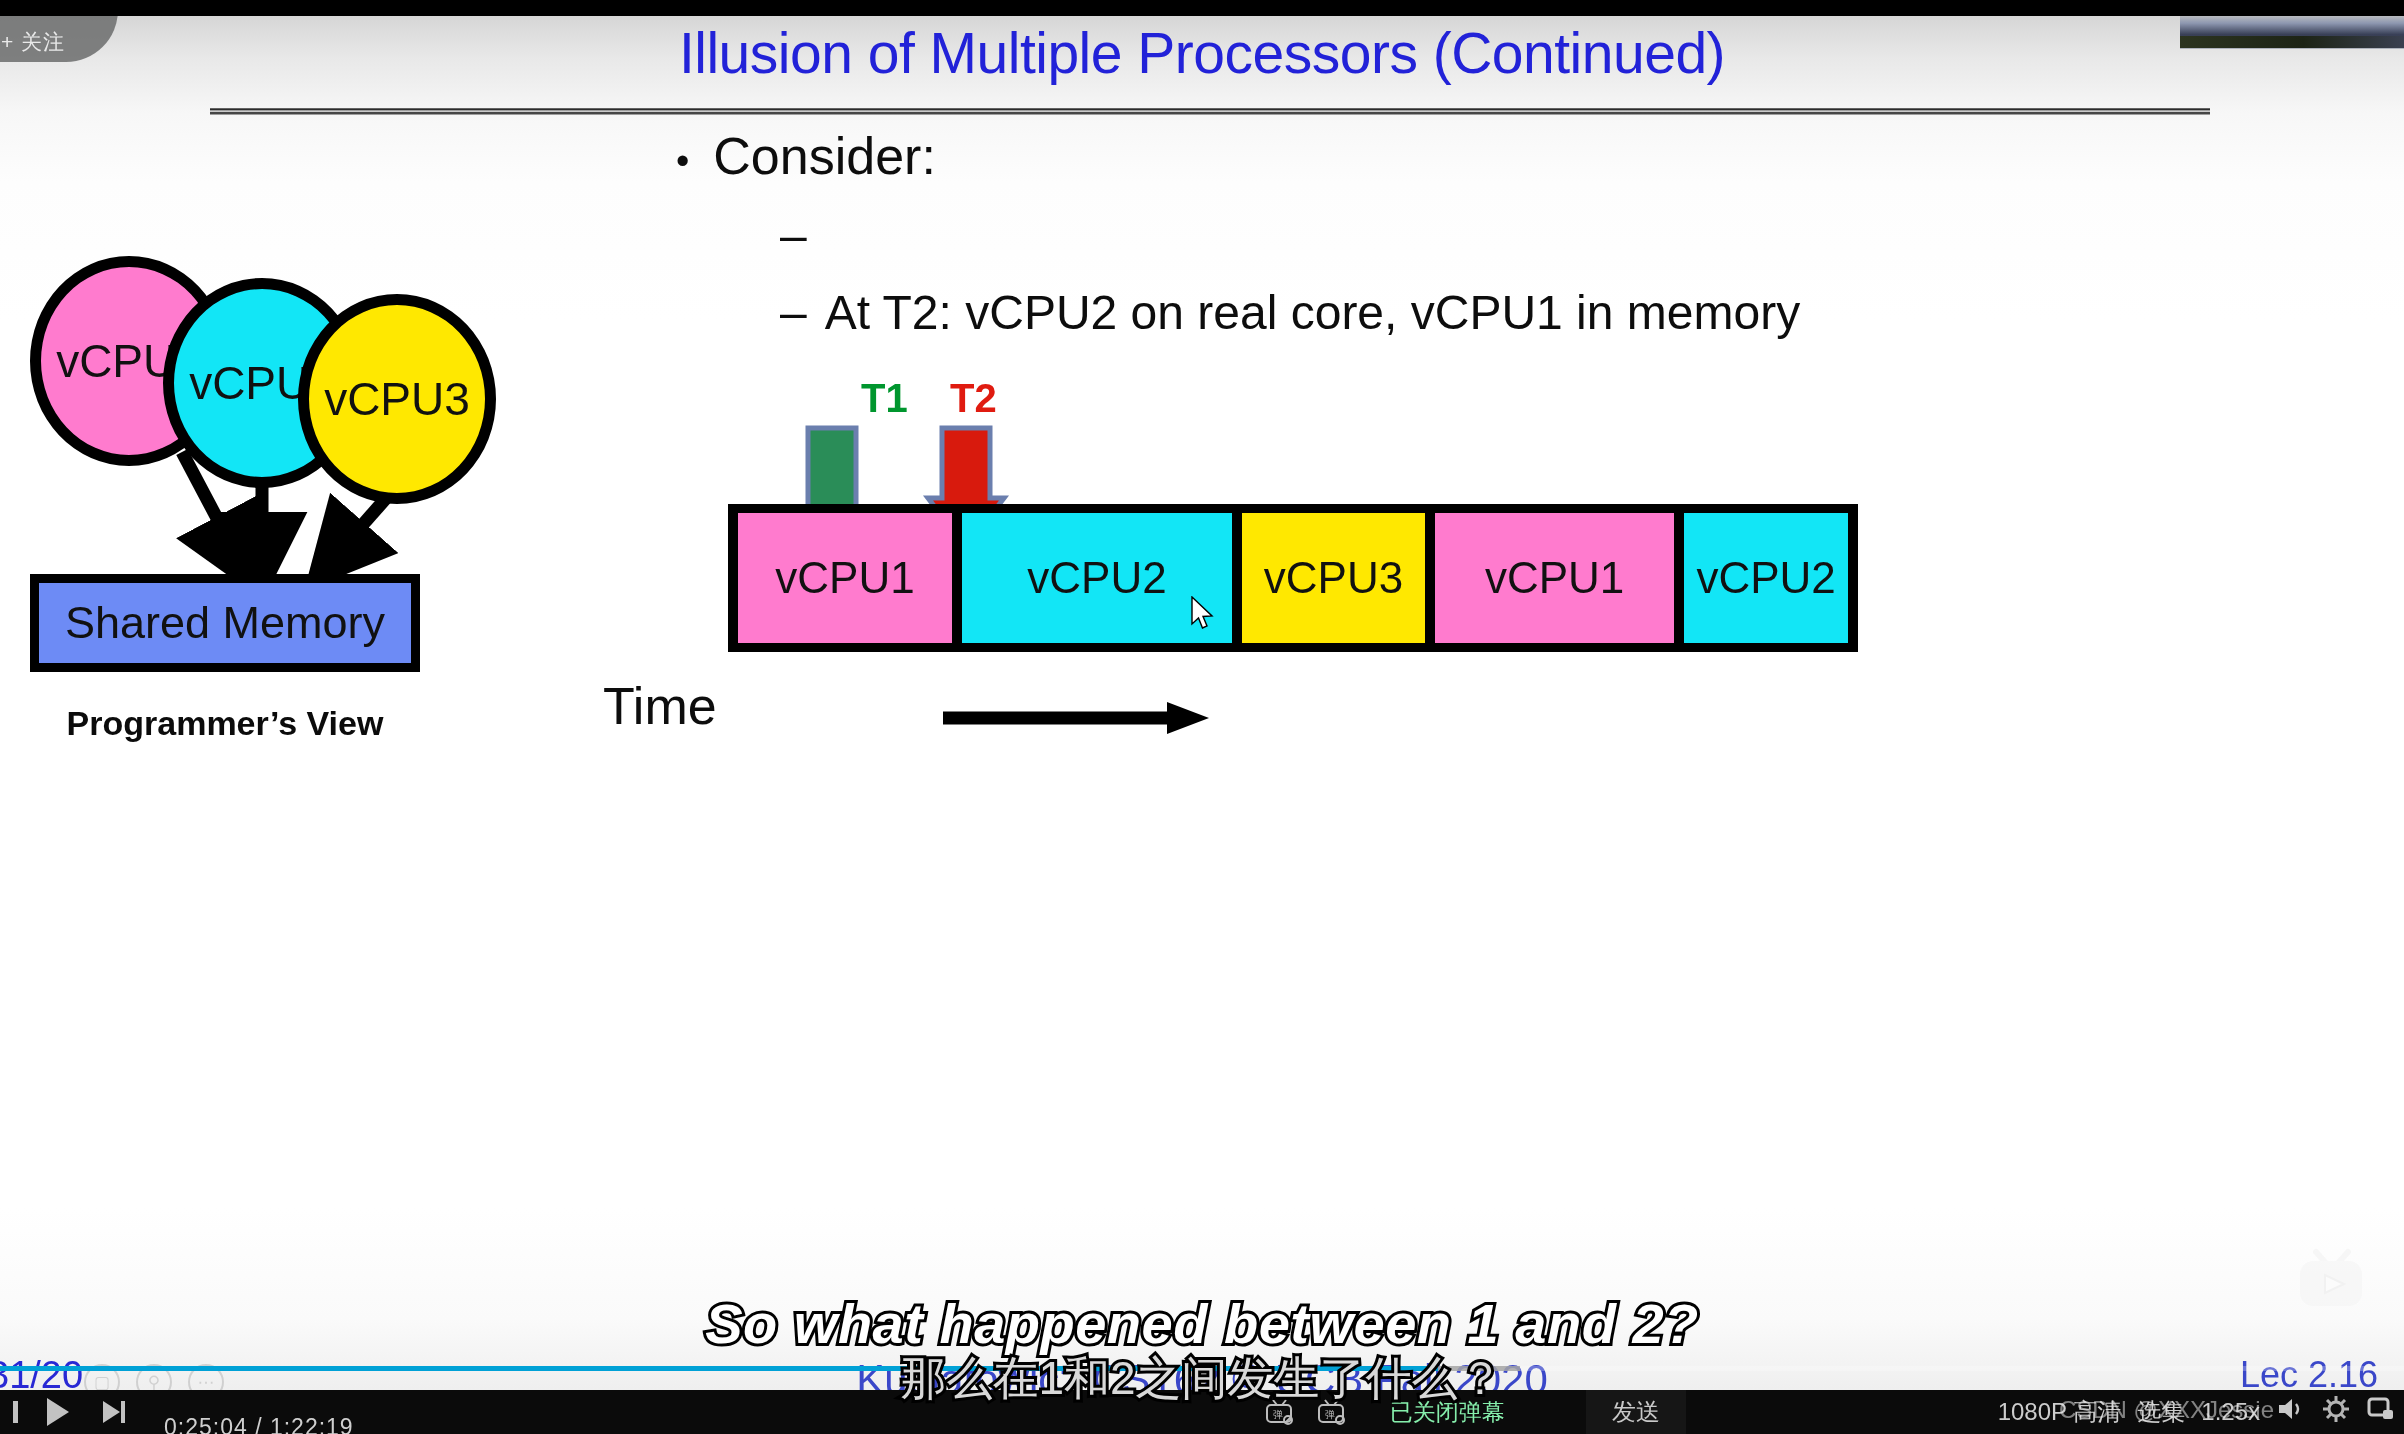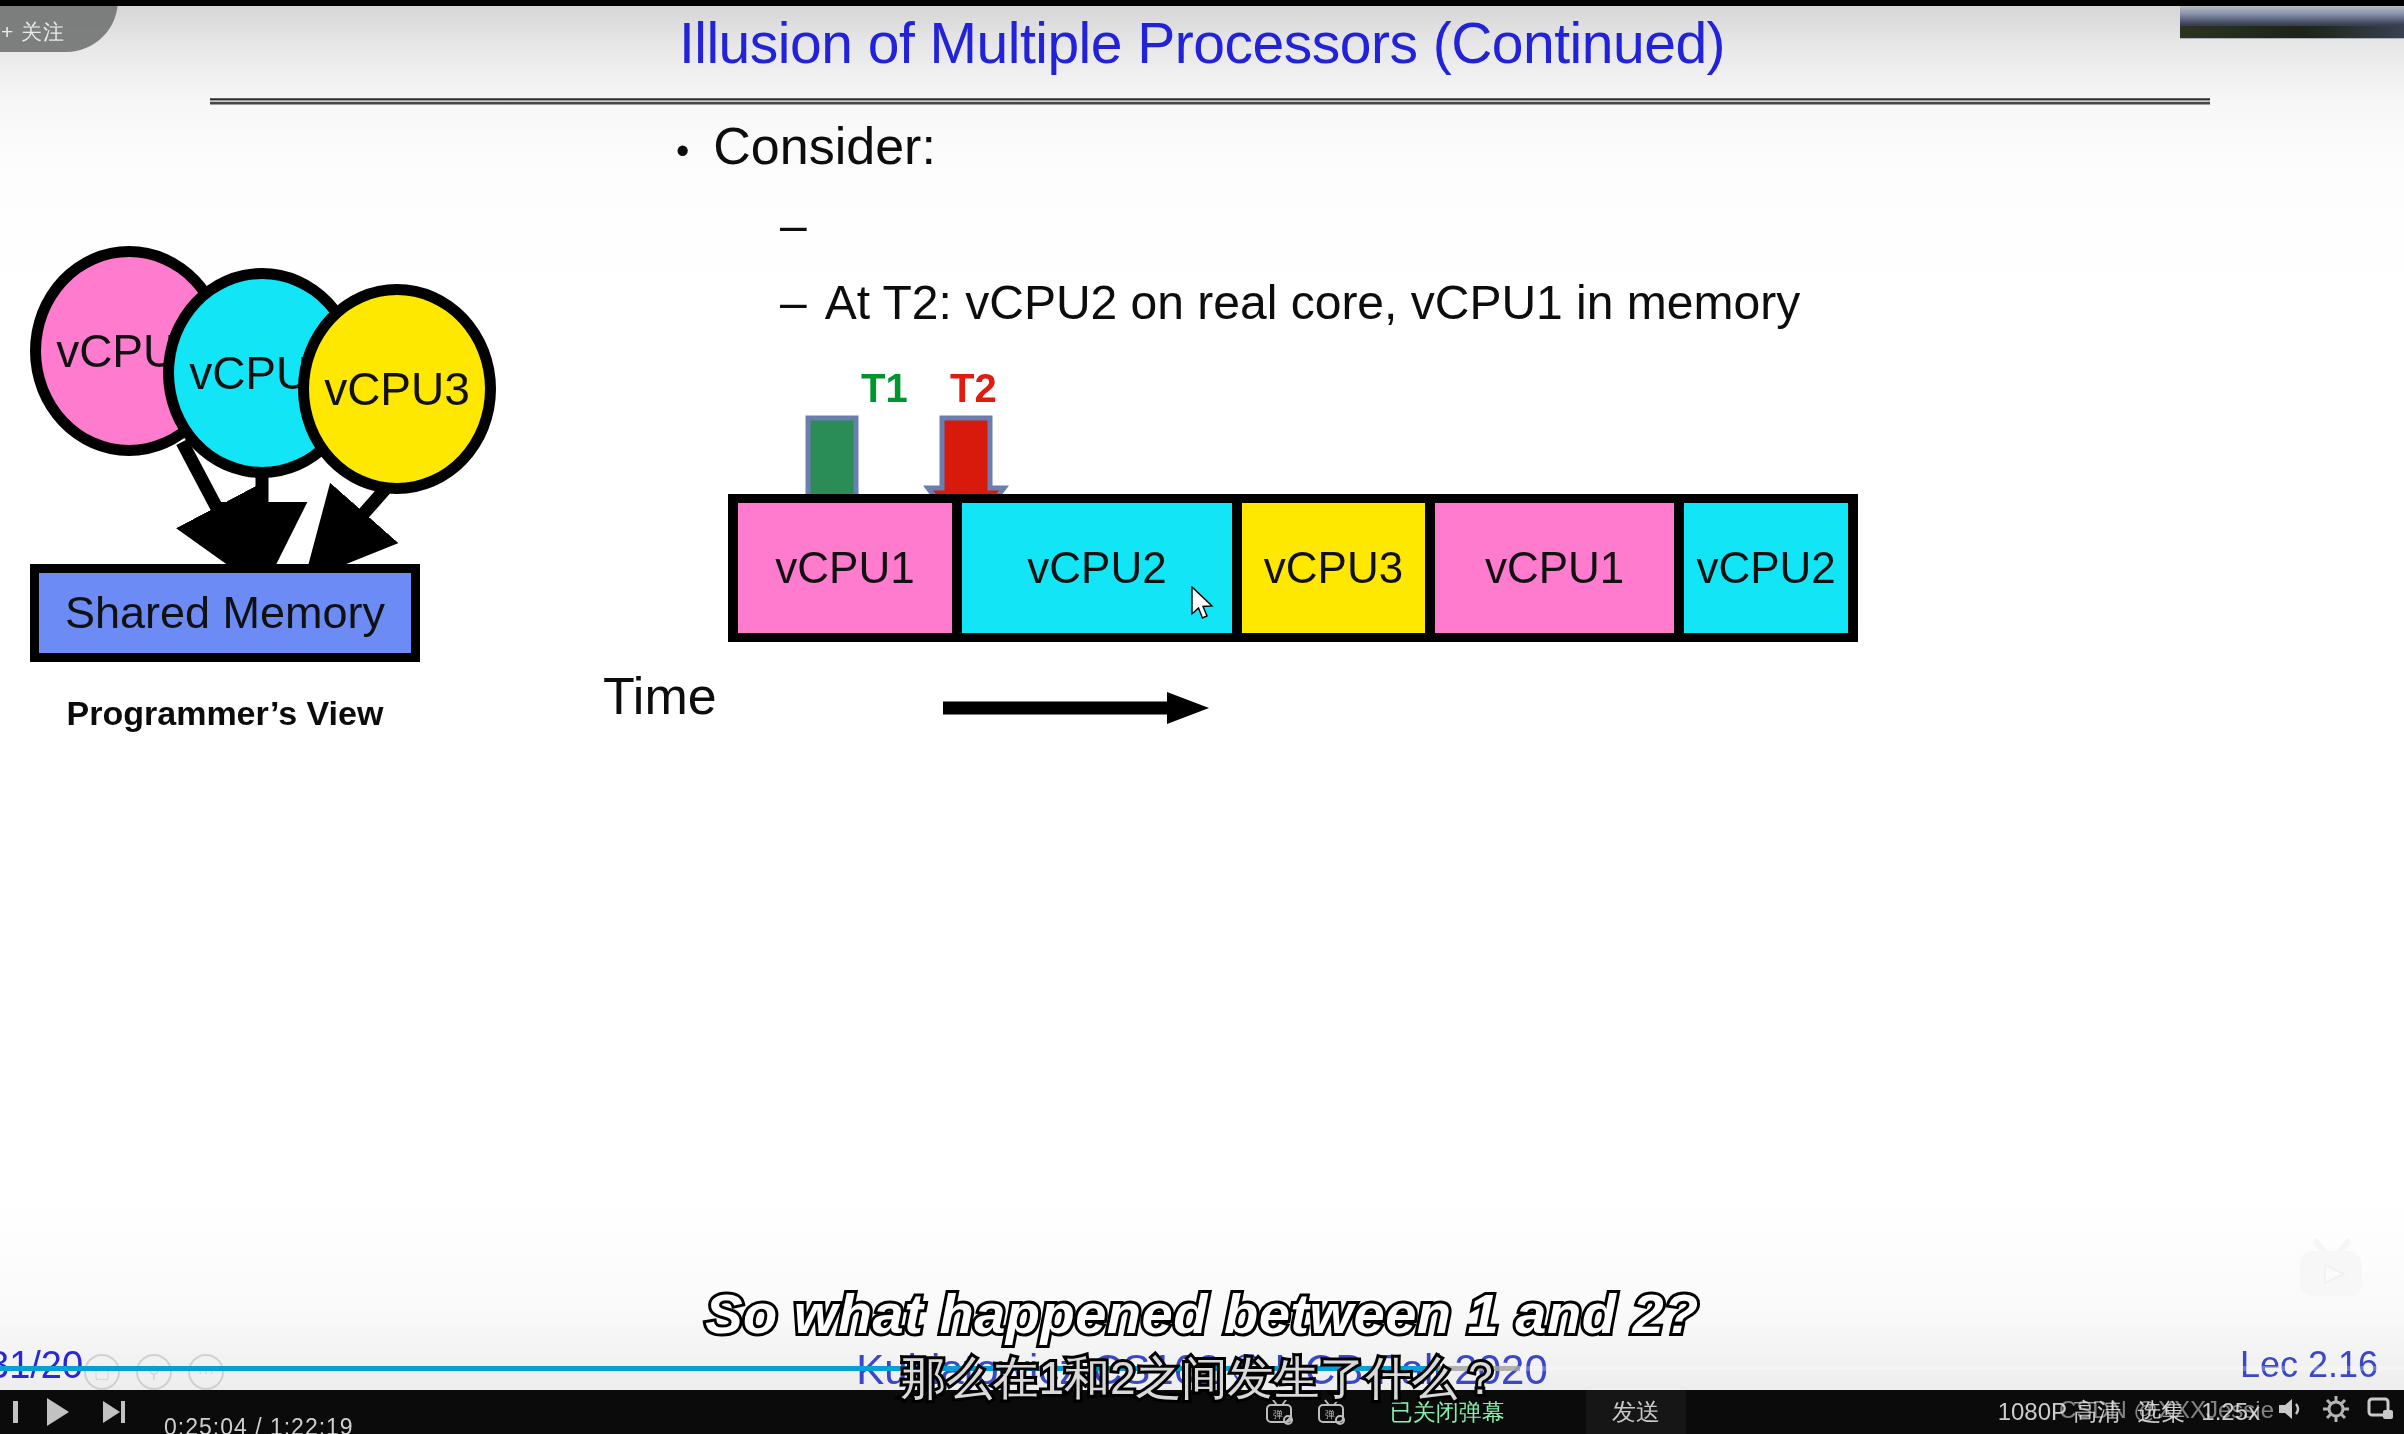--- a/index.html
+++ b/index.html
@@ -3,21 +3,21 @@
 <meta charset="utf-8">
 <style>
   * { margin:0; padding:0; box-sizing:border-box; }
   html,body { width:2404px; height:1434px; overflow:hidden; background:#000; }
   body { font-family:"Liberation Sans", sans-serif; }
 
   #root { position:relative; width:2404px; height:1434px; }
 
   
   #slide {
-    position:absolute; left:0; top:6px; width:2404px; height:1386px;
+    position:absolute; left:0; top:16px; width:2404px; height:1386px;
     background:linear-gradient(180deg,#d6d6d6 0%,#e8e8e8 3%,#f7f7f7 7%,#fdfdfd 12%,#ffffff 22%,#ffffff 86%,#fafafa 94%,#ededed 100%);
     overflow:hidden;
   }
 
   
   #follow-chip {
     position:absolute; left:-52px; top:-44px; width:170px; height:90px;
     background:rgba(110,112,112,0.88); border-radius:0 0 52px 0;
     color:#e9e9e9; font-size:21px; display:flex; align-items:flex-end;
     justify-content:center; padding-bottom:6px; letter-spacing:1px;

